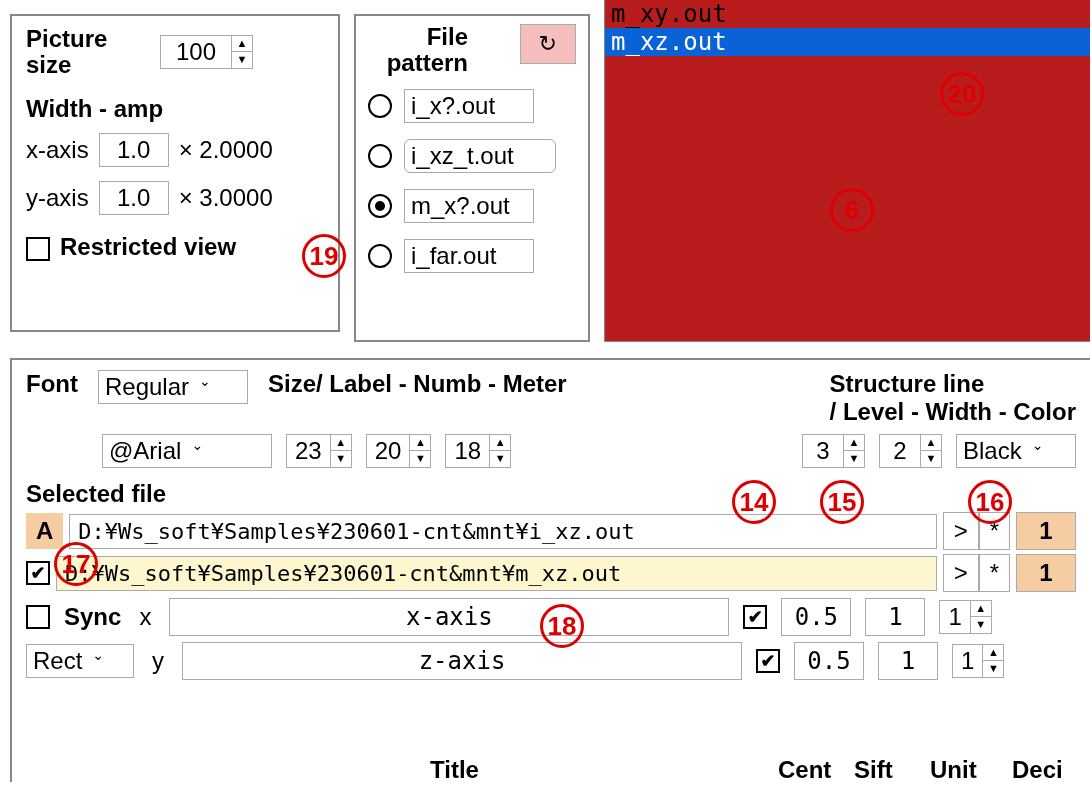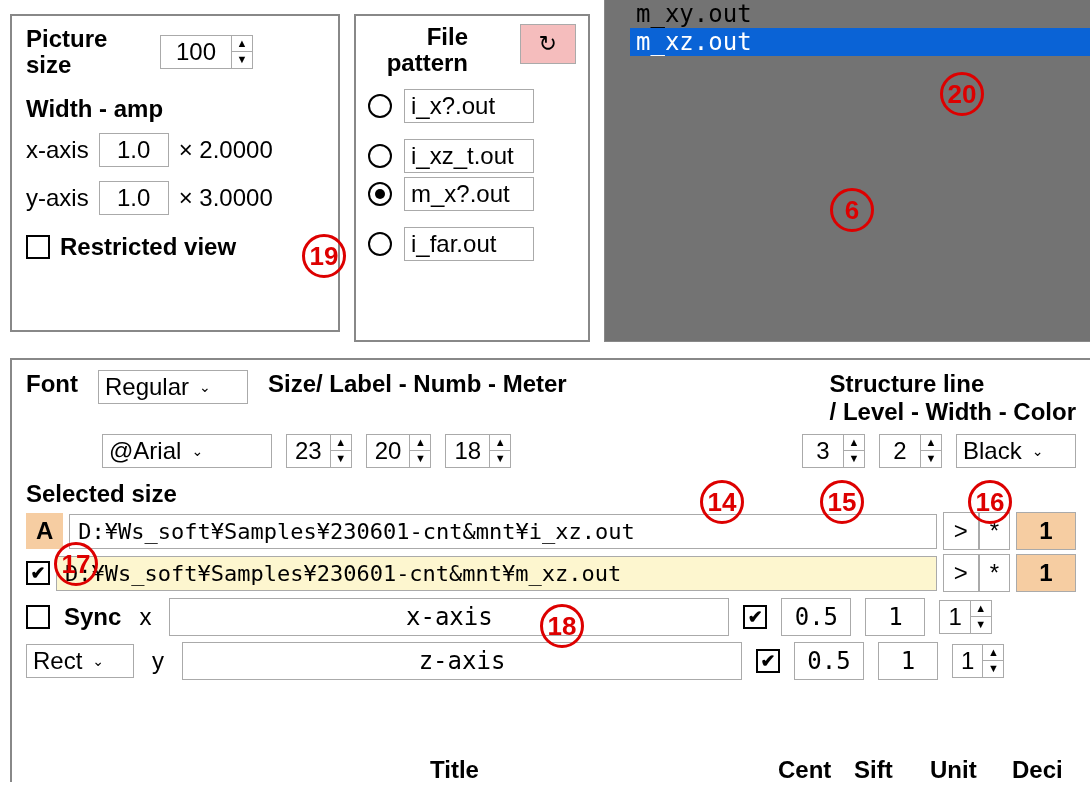--- a/index.html
+++ b/index.html
@@ -5,30 +5,30 @@
 * { box-sizing: border-box; font-family: Arial, sans-serif; }
 body { margin: 0; background: #fff; width: 1092px; height: 786px; position: relative; font-size: 24px; }
 .panel { border: 2px solid #888; background: #fff; position: absolute; }
 .label { font-weight: bold; }
 .input-box { border: 1.5px solid #aaa; background: #fff; padding: 2px 6px; font-size: 24px; display: inline-block; }
 .spinner { display: inline-flex; align-items: flex-end; border: 1.5px solid #aaa; }
 .spinner .val { padding: 2px 8px; min-width: 40px; text-align: center; font-size: 24px; }
 .spinner .btns { display: flex; flex-direction: column; border-left: 1.5px solid #aaa; }
 .spinner .btns div { width: 20px; height: 16px; font-size: 11px; text-align: center; line-height: 14px; cursor: pointer; }
 .spinner .btns div:first-child { border-bottom: 1px solid #aaa; }
-.dropdown { display: inline-flex; align-items: center; border: 1.5px solid #aaa; padding: 2px 6px; background: #fff; }
+.dropdown { display: inline-flex; border: 1.5px solid #aaa; padding: 2px 6px; background: #fff; }
 .dropdown .arrow { margin-left: 10px; font-size: 14px; }
 .radio { width: 24px; height: 24px; border: 2.5px solid #000; border-radius: 50%; display: inline-flex; align-items: center; justify-content: center; vertical-align: middle; }
 .radio.checked::after { content: ''; width: 10px; height: 10px; background: #000; border-radius: 50%; }
 .checkbox { width: 24px; height: 24px; border: 2.5px solid #000; display: inline-flex; align-items: center; justify-content: center; vertical-align: middle; }
 .checkbox.checked::after { content: '✔'; font-size: 18px; font-weight: bold; }
 .btn { border: 1.5px solid #aaa; padding: 4px 10px; background: #fff; cursor: pointer; font-size: 24px; }
 .refresh-btn { background: #f5bdbd; padding: 6px 18px; font-size: 22px; }
 .circled { position: absolute; width: 44px; height: 44px; border: 3.5px solid #d00; border-radius: 50%; color: #d00; font-weight: bold; font-size: 26px; display: flex; align-items: center; justify-content: center; z-index: 100; pointer-events: none; }
-.file-list { position: absolute; border: 1.5px solid #888; background: #737373; padding-left: 25px; }
+.file-list { position: absolute; border: 1.5px solid #888; background: #b91c1c; }
 .file-item { padding: 0 6px; font-size: 24px; font-family: monospace, Arial; }
 .file-item.selected { background: #0a63d6; color: #fff; }
 .peach { background: #f6cda2; }
 .yellowish { background: #fdf6cf; }
 .selfile-row { display: flex; align-items: center; margin: 4px 0; }
 .pathbox { flex: 1; border: 1.5px solid #aaa; padding: 4px 8px; font-family: monospace, Arial; font-size: 22px; margin: 0 6px; white-space: nowrap; overflow: hidden; }
 .numbox { border: 1.5px solid #aaa; padding: 4px 12px; font-size: 24px; font-weight: bold; min-width: 60px; text-align: center; }
 .axis-row { display: flex; align-items: center; margin-top: 6px; gap: 14px; }
 .axis-input { border: 1.5px solid #aaa; padding: 4px 8px; font-family: monospace, Arial; font-size: 24px; text-align: center; }
 .col-footer { position: absolute; font-weight: bold; font-size: 24px; }
@@ -53,40 +53,40 @@
   <div style="margin-top:10px; display:flex; align-items:center; gap:10px;">
     <span>x-axis</span>
     <span class="input-box" style="width:70px; text-align:center;">1.0</span>
     <span>× 2.0000</span>
   </div>
   <div style="margin-top:14px; display:flex; align-items:center; gap:10px;">
     <span>y-axis</span>
     <span class="input-box" style="width:70px; text-align:center;">1.0</span>
     <span>× 3.0000</span>
   </div>
-  <div style="margin-top:18px; display:flex; align-items:center; gap:10px;">
+  <div style="margin-top:18px; display:flex; align-items:flex-end; gap:10px;">
     <span class="checkbox"></span>
     <span class="label">Restricted view</span>
   </div>
 </div>
 
 <div class="panel" style="left:354px; top:14px; width:236px; height:328px; padding:8px 12px;">
   <div style="display:flex; justify-content:space-between; align-items:flex-start;text-align:right;">
     <div class="label" style="line-height:1.1; width:100px;">File pattern</div>
     <div class="btn refresh-btn"><span>↻</span></div>
   </div>
   <div style="margin-top:12px; display:flex; align-items:center; gap:12px;">
     <span class="radio"></span>
     <span class="input-box" style="width:130px;">i_x?.out</span>
   </div>
   <div style="margin-top:16px; display:flex; align-items:center; gap:12px;">
     <span class="radio"></span>
-    <span class="input-box" style="width:130px;">i_xz_t.out</span>
-  </div>
-  <div style="margin-top:4px; display:flex; align-items:center; gap:12px;">
+    <span class="input-box" style="width:152px;border-radius:6px;">i_xz_t.out</span>
+  </div>
+  <div style="margin-top:16px; display:flex; align-items:center; gap:12px;">
     <span class="radio checked"></span>
     <span class="input-box" style="width:130px;">m_x?.out</span>
   </div>
   <div style="margin-top:16px; display:flex; align-items:center; gap:12px;">
     <span class="radio"></span>
     <span class="input-box" style="width:130px;">i_far.out</span>
   </div>
 </div>
 
 <div class="file-list" style="left:604px; top:0; width:486px; height:342px; border-top:none; border-right:none;">
@@ -150,21 +150,21 @@
           <div>▲</div>
           <div>▼</div>
         </div>
       </div>
     <div class="dropdown" style="width:120px;">
       <span>Black</span>
         <span class="arrow">⌄</span>
     </div>
   </div>
 
-  <div class="label" style="margin-top:12px;">Selected size</div>
+  <div class="label" style="margin-top:12px;">Selected file</div>
 
   <div class="selfile-row">
     <span class="peach" style="padding:4px 10px; font-weight:bold;">A</span>
     <div class="pathbox">D:¥Ws_soft¥Samples¥230601-cnt&amp;mnt¥i_xz.out</div>
     <span class="btn">&gt;</span>
     <span class="btn">*</span>
     <span class="numbox peach" style="margin-left:6px;">1</span>
   </div>
 
   <div class="selfile-row">
@@ -214,17 +214,17 @@
 
 <div class="col-footer" style="left:430px; top:756px;">Title</div>
 <div class="col-footer" style="left:778px; top:756px;">Cent</div>
 <div class="col-footer" style="left:854px; top:756px;">Sift</div>
 <div class="col-footer" style="left:930px; top:756px;">Unit</div>
 <div class="col-footer" style="left:1012px; top:756px;">Deci</div>
 
 <div class="circled" style="left:940px; top:72px;">20</div>
 <div class="circled" style="left:830px; top:188px;">6</div>
 <div class="circled" style="left:302px; top:234px;">19</div>
-<div class="circled" style="left:700px; top:480px;">14</div>
+<div class="circled" style="left:732px; top:480px;">14</div>
 <div class="circled" style="left:820px; top:480px;">15</div>
 <div class="circled" style="left:968px; top:480px;">16</div>
 <div class="circled" style="left:54px; top:542px;">17</div>
 <div class="circled" style="left:540px; top:604px;">18</div>
 
 </body></html>

